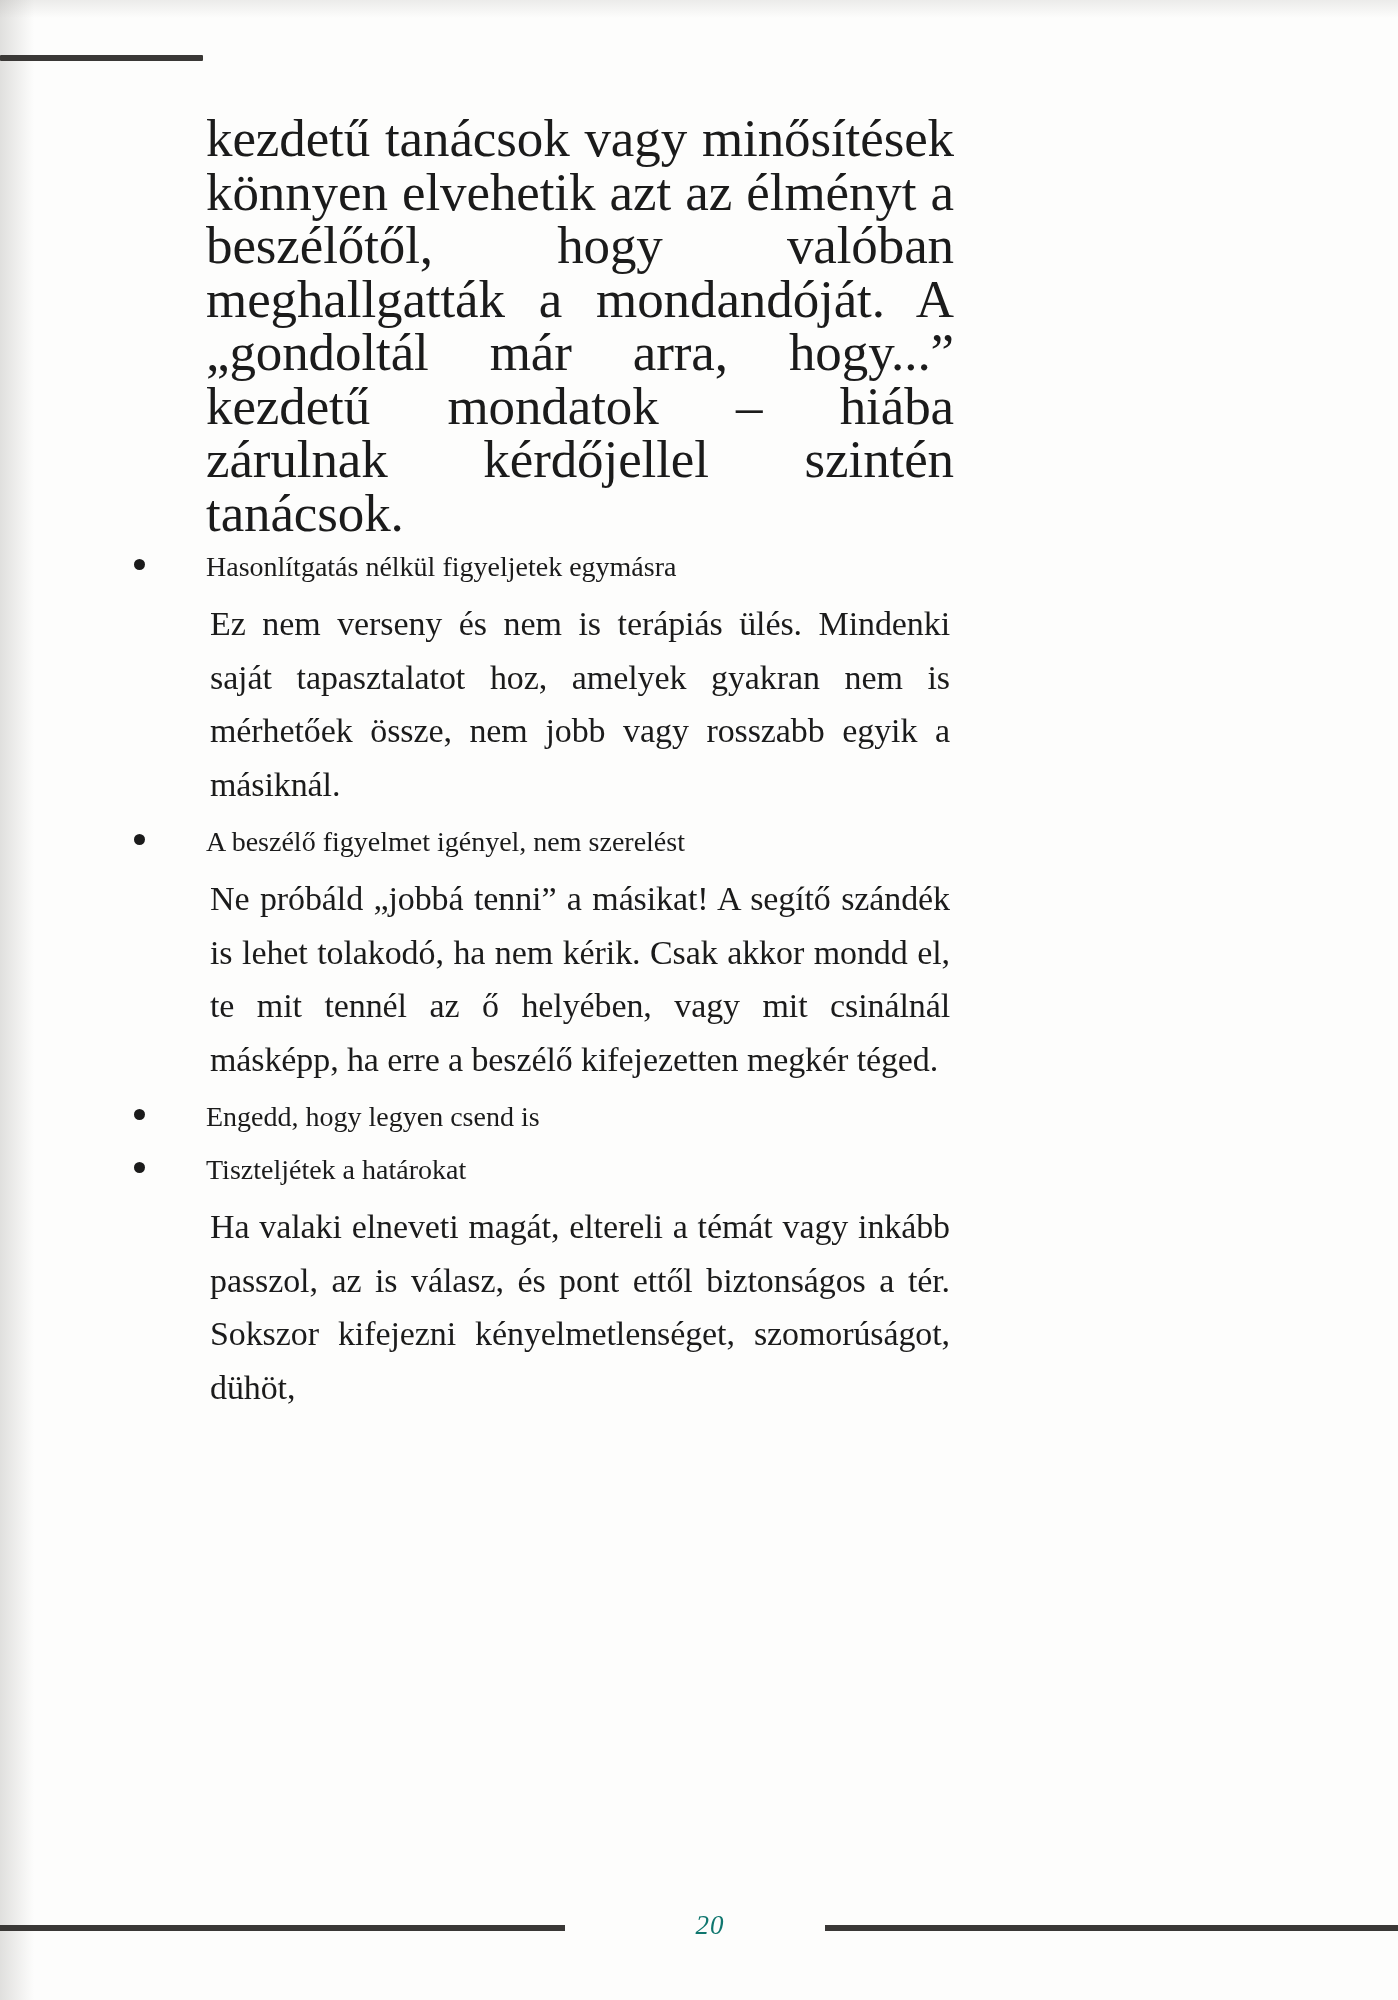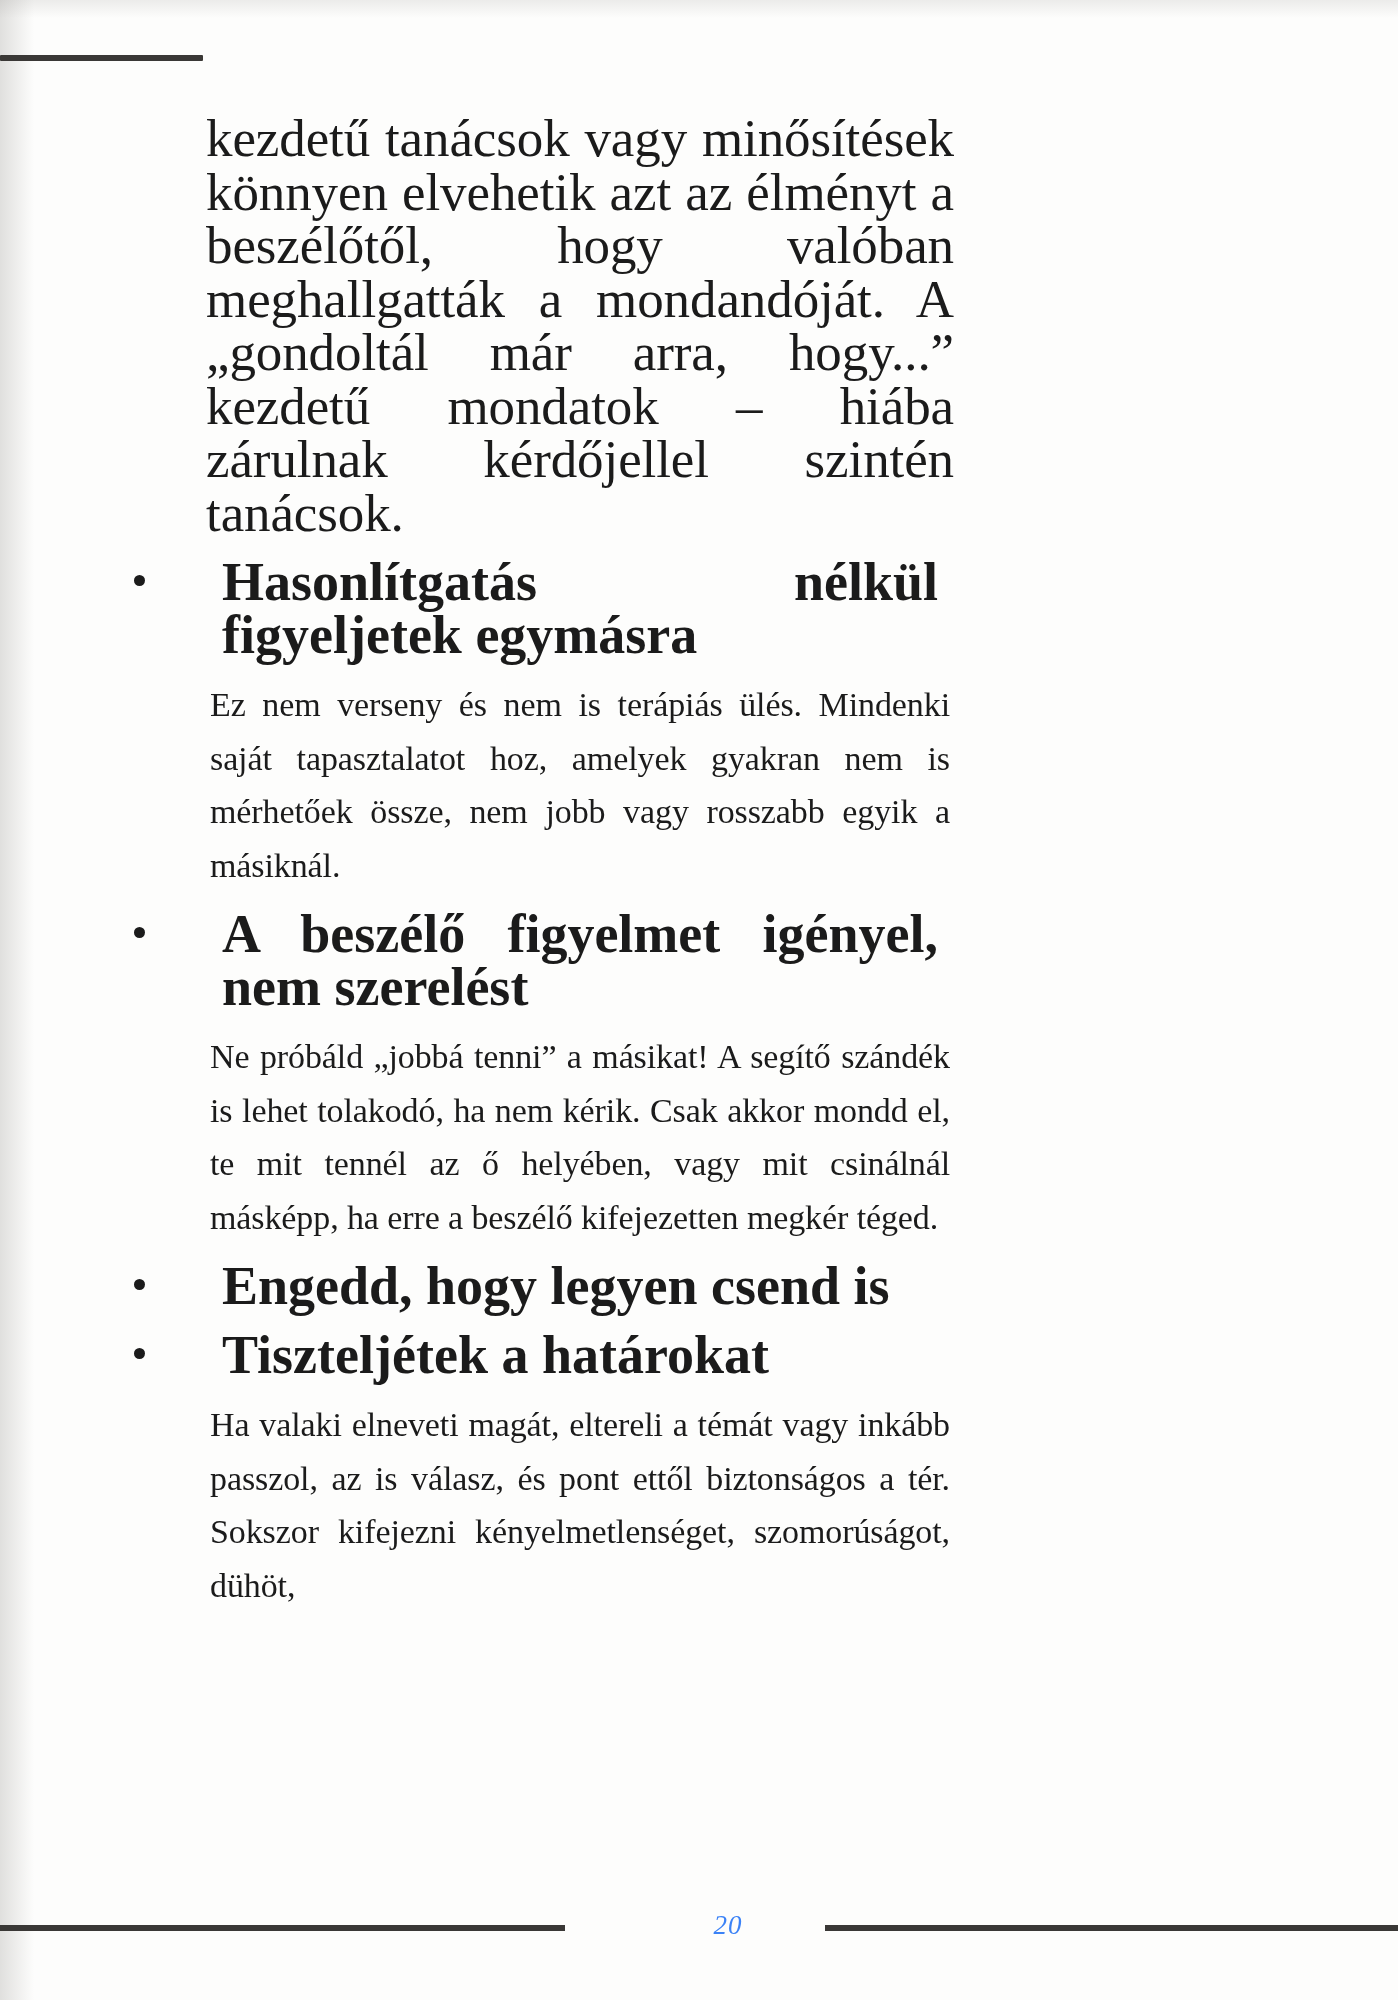--- a/index.html
+++ b/index.html
@@ -79,24 +79,24 @@
   .bullet-dot {
     position: absolute;
     left: -72px;
     top: 19px;
     width: 11px;
     height: 11px;
     background: #1b1b1b;
     border-radius: 50%;
   }
   .lead {
-    margin: 16px;
-    font-size: 54px;
+    margin: 0;
+    font-size: 28px;
     line-height: 53px;
-    font-weight: 700;
+    font-weight: 400;
     text-align: justify;
     letter-spacing: 0px;
   }
   .lead.wide {
     text-align: justify;
   }
   .lead.narrow {
     text-align: left;
   }
   .body-text {
@@ -126,29 +126,29 @@
   .rule-foot-right {
     position: absolute;
     left: 825px;
     top: 15px;
     width: 573px;
     height: 6px;
     background: #3a3836;
   }
   .page-number {
     position: absolute;
-    left: 668px;
+    left: 650px;
     top: 0px;
     width: 120px;
     text-align: center;
     font-family: "Liberation Serif", "DejaVu Serif", serif;
     font-style: italic;
     font-size: 27px;
     letter-spacing: 1px;
-    color: #3b82f6;
+    color: #0f766e;
   }
 </style>
 </head>
 <body>
 
 <div class="page">
 
   <div class="scan-shadow-left"></div>
   <div class="scan-shadow-top"></div>
 

